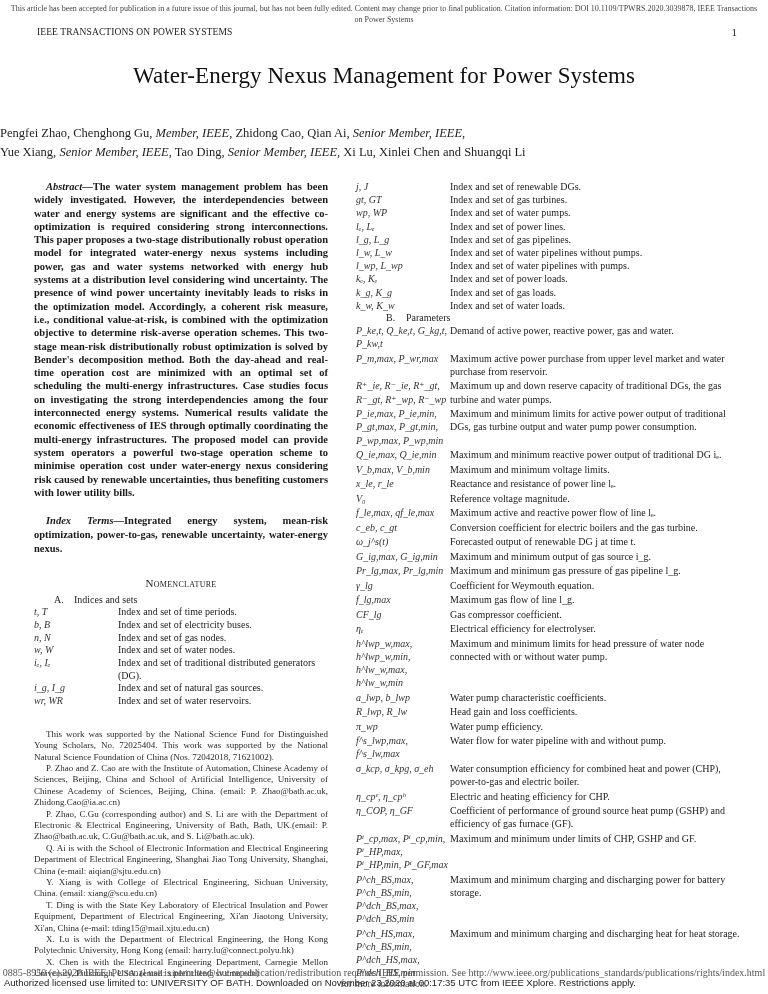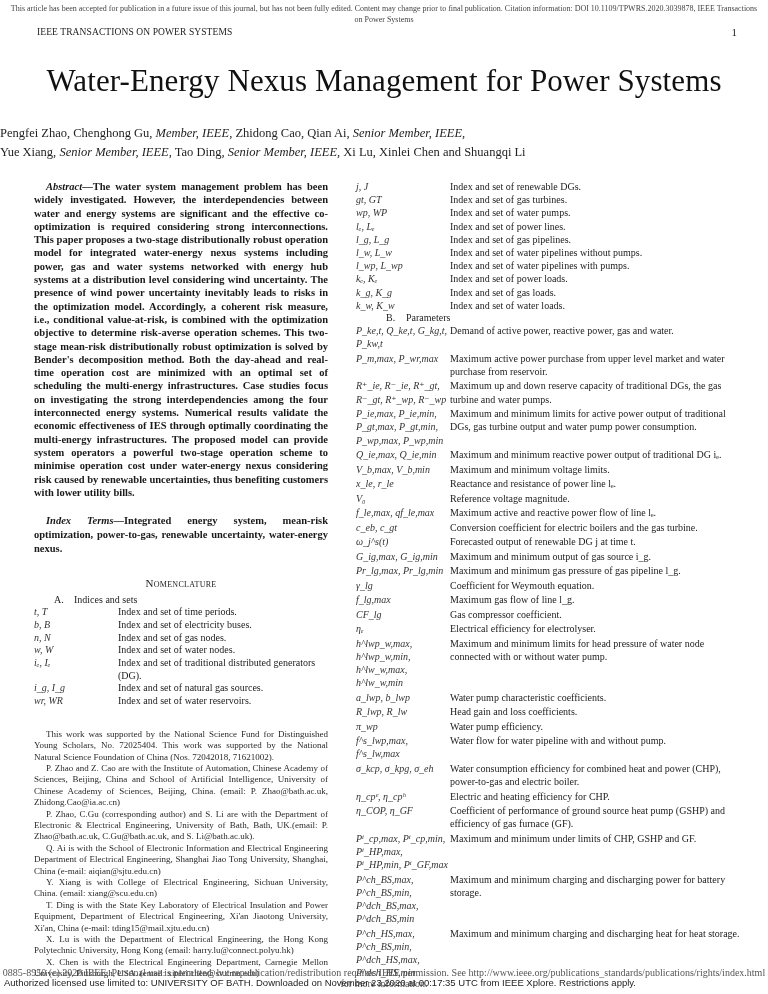--- a/index.html
+++ b/index.html
@@ -11,21 +11,21 @@
     position: absolute; top: 3px; left: 10px; width: 748px;
     text-align: center; font-size: 8px; line-height: 11px; color: #444;
   }
   .running-head {
     position: absolute; top: 27px; left: 37px; font-size: 9.5px; color: #222;
     letter-spacing: 0.1px;
   }
   .page-num { position: absolute; top: 26px; right: 31px; font-size: 11px; color: #222; }
   .title {
     position: absolute; top: 63px; left: 0; width: 768px; text-align: center;
-    font-size: 31px; color: #111; letter-spacing: 0.1px;
+    font-size: 23px; color: #111; letter-spacing: 0.1px;
   }
   .authors {
     position: absolute; top: 124px; left: 0; width: 768px; text-align: left;
     font-size: 12.5px; line-height: 19px; color: #222;
   }
   .authors i { font-style: italic; }
 
   .col-left { position: absolute; left: 34px; top: 180px; width: 294px; }
   .col-right { position: absolute; left: 356px; top: 180px; width: 384px; }
 

